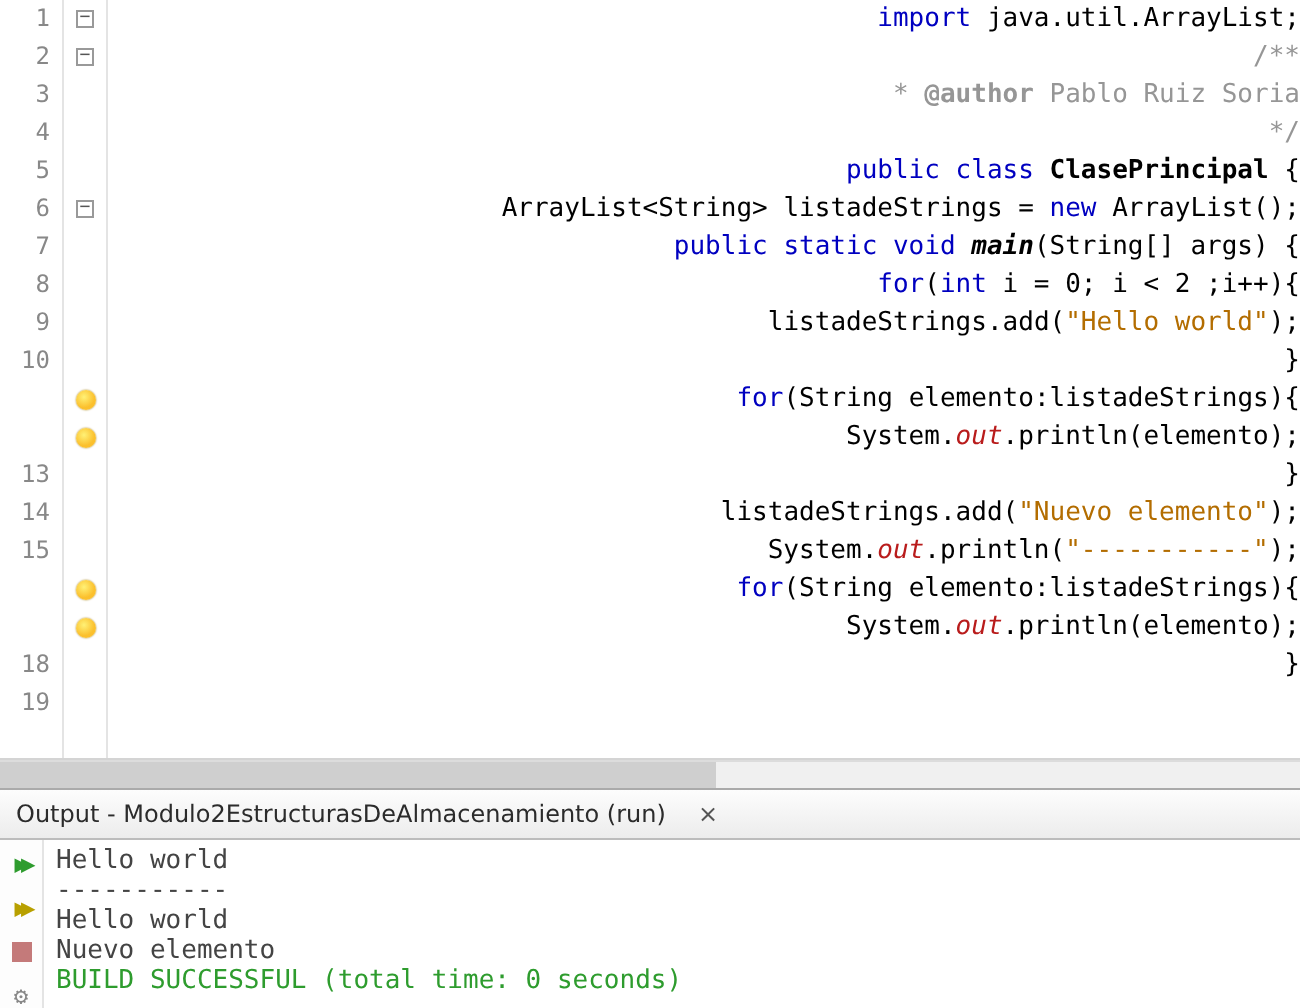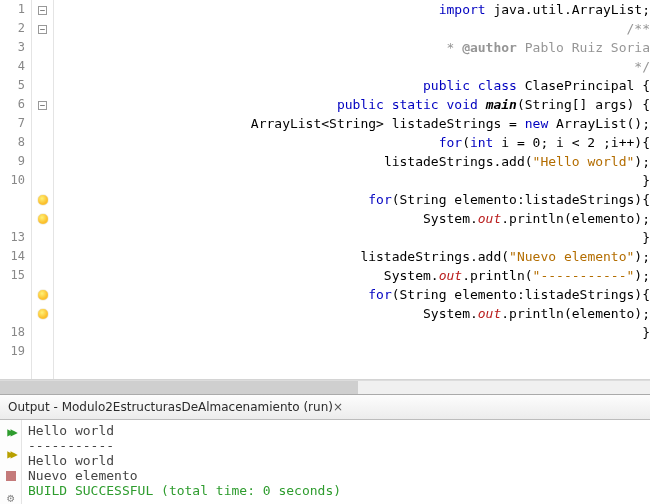--- a/index.html
+++ b/index.html
@@ -72,21 +72,21 @@
     text-align: right;
   }
   .line {
     height: 19px;
     line-height: 19px;
     white-space: pre;
     padding-left: 4px;
   }
   .hl { background: #e8f2fb; }
   .kw { color: #0000c0; }
-  .cls { font-weight: normal; }
+  .cls { font-weight: bold; }
   .mth { font-weight: bold; font-style: italic; }
   .str { color: #b36d00; }
   .cmt { color: #969696; }
   .cmt-b { color: #969696; font-weight: bold; }
   .fld { color: #b91c1c; font-style: italic; }
   .scrollbar-h { height: 14px; background: #f0f0f0; border-top:1px solid #dcdcdc; }
   .sbthumb { height:100%; width:55%; background:#cfcfcf; }
 
   .output-panel {
     border-top: 1px solid #aaa;
@@ -98,21 +98,21 @@
     background: linear-gradient(#fdfdfd,#ececec);
     border-bottom: 1px solid #bcbcbc;
     height: 25px;
     font-family: "DejaVu Sans", Helvetica, Arial, sans-serif;
     font-size: 12px;
   }
   .tab {
     display: flex;
     align-items: center;
     padding: 0 8px;
-    gap: 0;
+    gap: 16px;
     color: #2b2b2b;
   }
   .tab-close {
     cursor: pointer;
     color: #555;
   }
   .output-body {
     display: flex;
     background: #fff;
   }
@@ -189,22 +189,22 @@
       <div class="gl"><span class="bulb"></span></div>
       <div class="gl"></div>
       <div class="gl"></div>
     </div>
   <div class="code" id="code">
       <div class="line"><span class="kw">import</span><span> java.util.ArrayList;</span></div>
       <div class="line"><span>  </span><span class="cmt">/**</span></div>
       <div class="line"><span class="cmt">   * </span><span class="cmt-b">@author</span><span class="cmt"> Pablo Ruiz Soria</span></div>
       <div class="line"><span class="cmt">   */</span></div>
       <div class="line"><span>  </span><span class="kw">public</span><span> </span><span class="kw">class</span><span> </span><span class="cls">ClasePrincipal</span><span> {</span></div>
+      <div class="line"><span>          ArrayList&lt;String&gt; listadeStrings = </span><span class="kw">new</span><span> ArrayList();</span></div>
       <div class="line"><span>      </span><span class="kw">public</span><span> </span><span class="kw">static</span><span> </span><span class="kw">void</span><span> </span><span class="mth">main</span><span>(String[] args) {</span></div>
-      <div class="line"><span>          ArrayList&lt;String&gt; listadeStrings = </span><span class="kw">new</span><span> ArrayList();</span></div>
       <div class="line"><span>          </span><span class="kw">for</span><span>(</span><span class="kw">int</span><span> i = 0; i &lt; 2 ;i++){</span></div>
       <div class="line"><span>              listadeStrings.add(</span><span class="str">"Hello world"</span><span>);</span></div>
       <div class="line"><span>          }</span></div>
       <div class="line"><span>          </span><span class="kw">for</span><span>(String elemento:listadeStrings){</span></div>
       <div class="line"><span>              System.</span><span class="fld">out</span><span>.println(elemento);</span></div>
       <div class="line"><span>          }</span></div>
       <div class="line"><span>          listadeStrings.add(</span><span class="str">"Nuevo elemento"</span><span>);</span></div>
       <div class="line"><span>          System.</span><span class="fld">out</span><span>.println(</span><span class="str">"-----------"</span><span>);</span></div>
       <div class="line"><span>          </span><span class="kw">for</span><span>(String elemento:listadeStrings){</span></div>
       <div class="line"><span>              System.</span><span class="fld">out</span><span>.println(elemento);</span></div>

